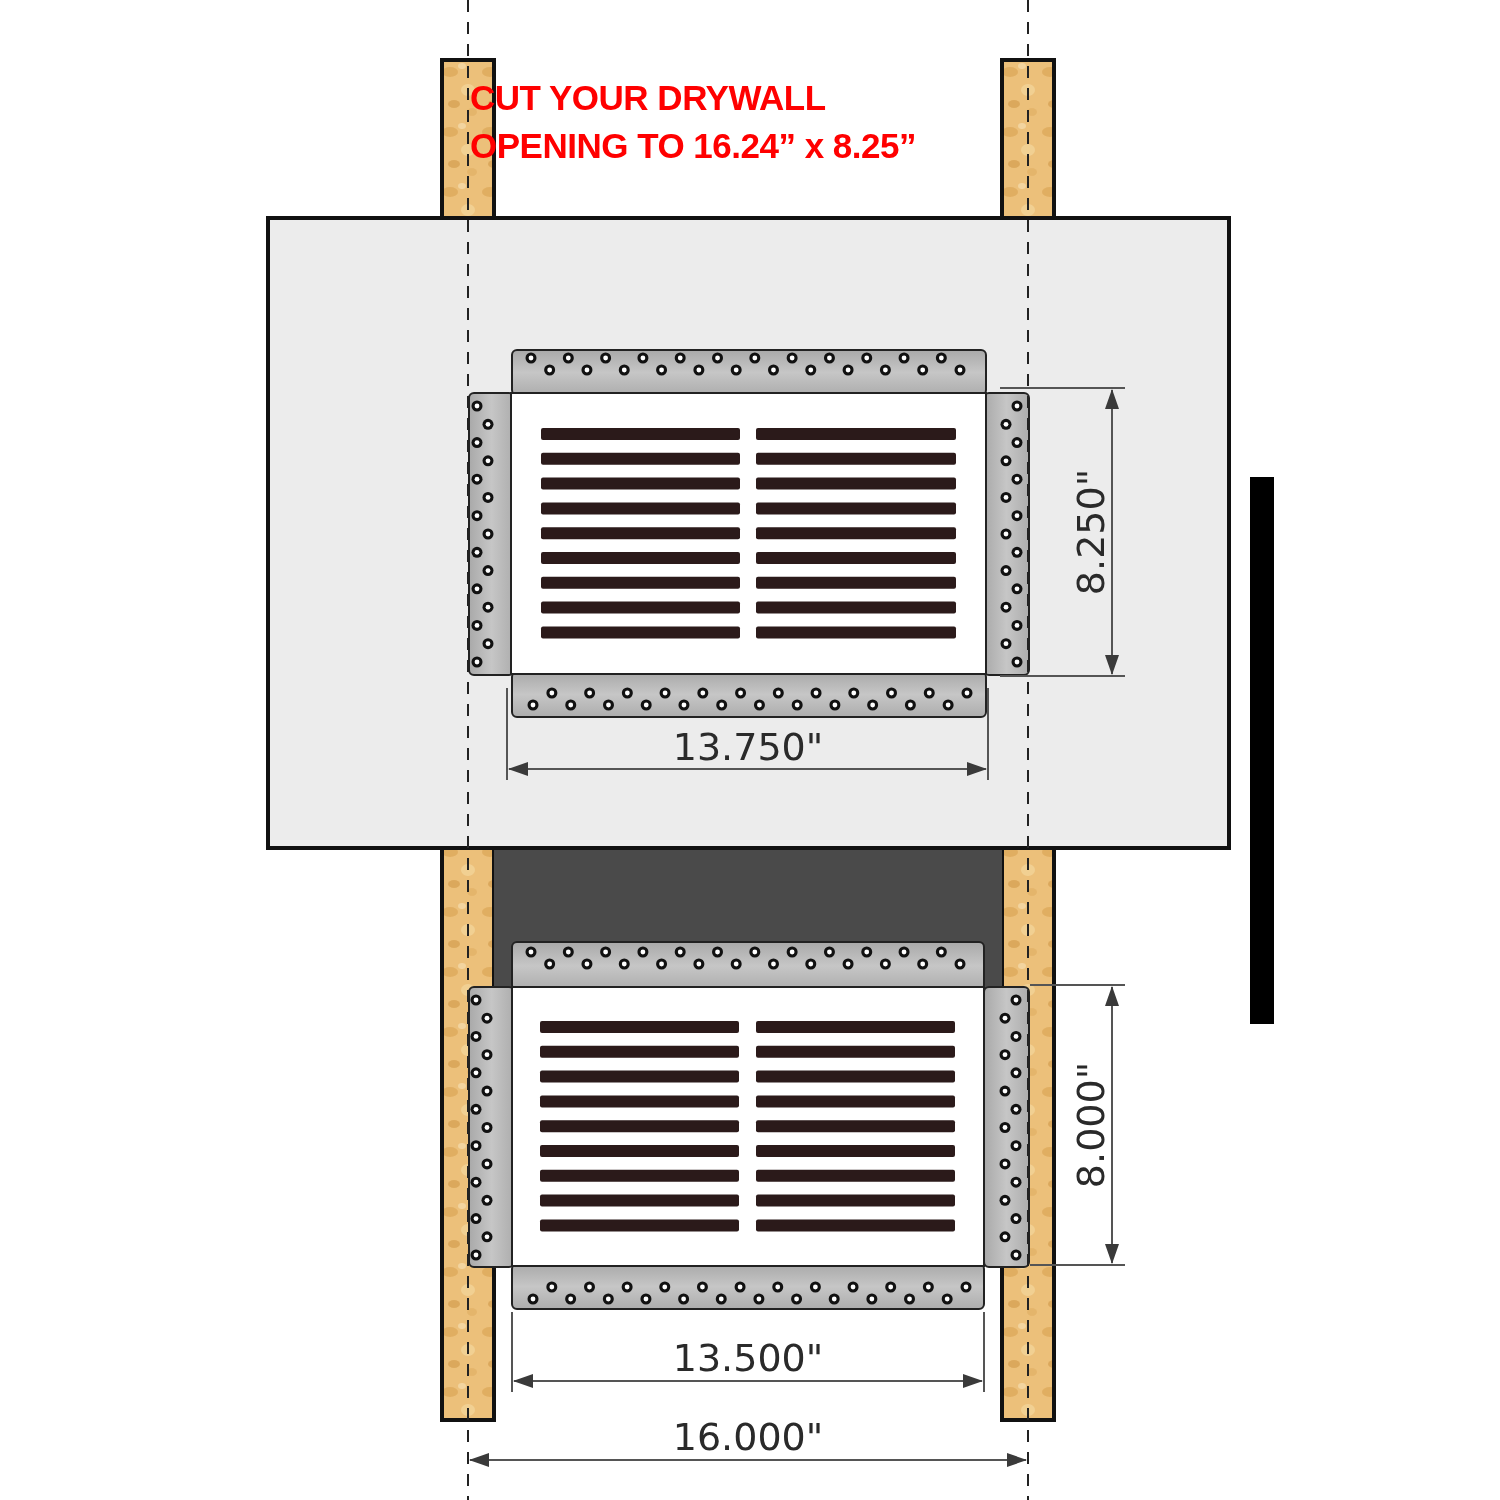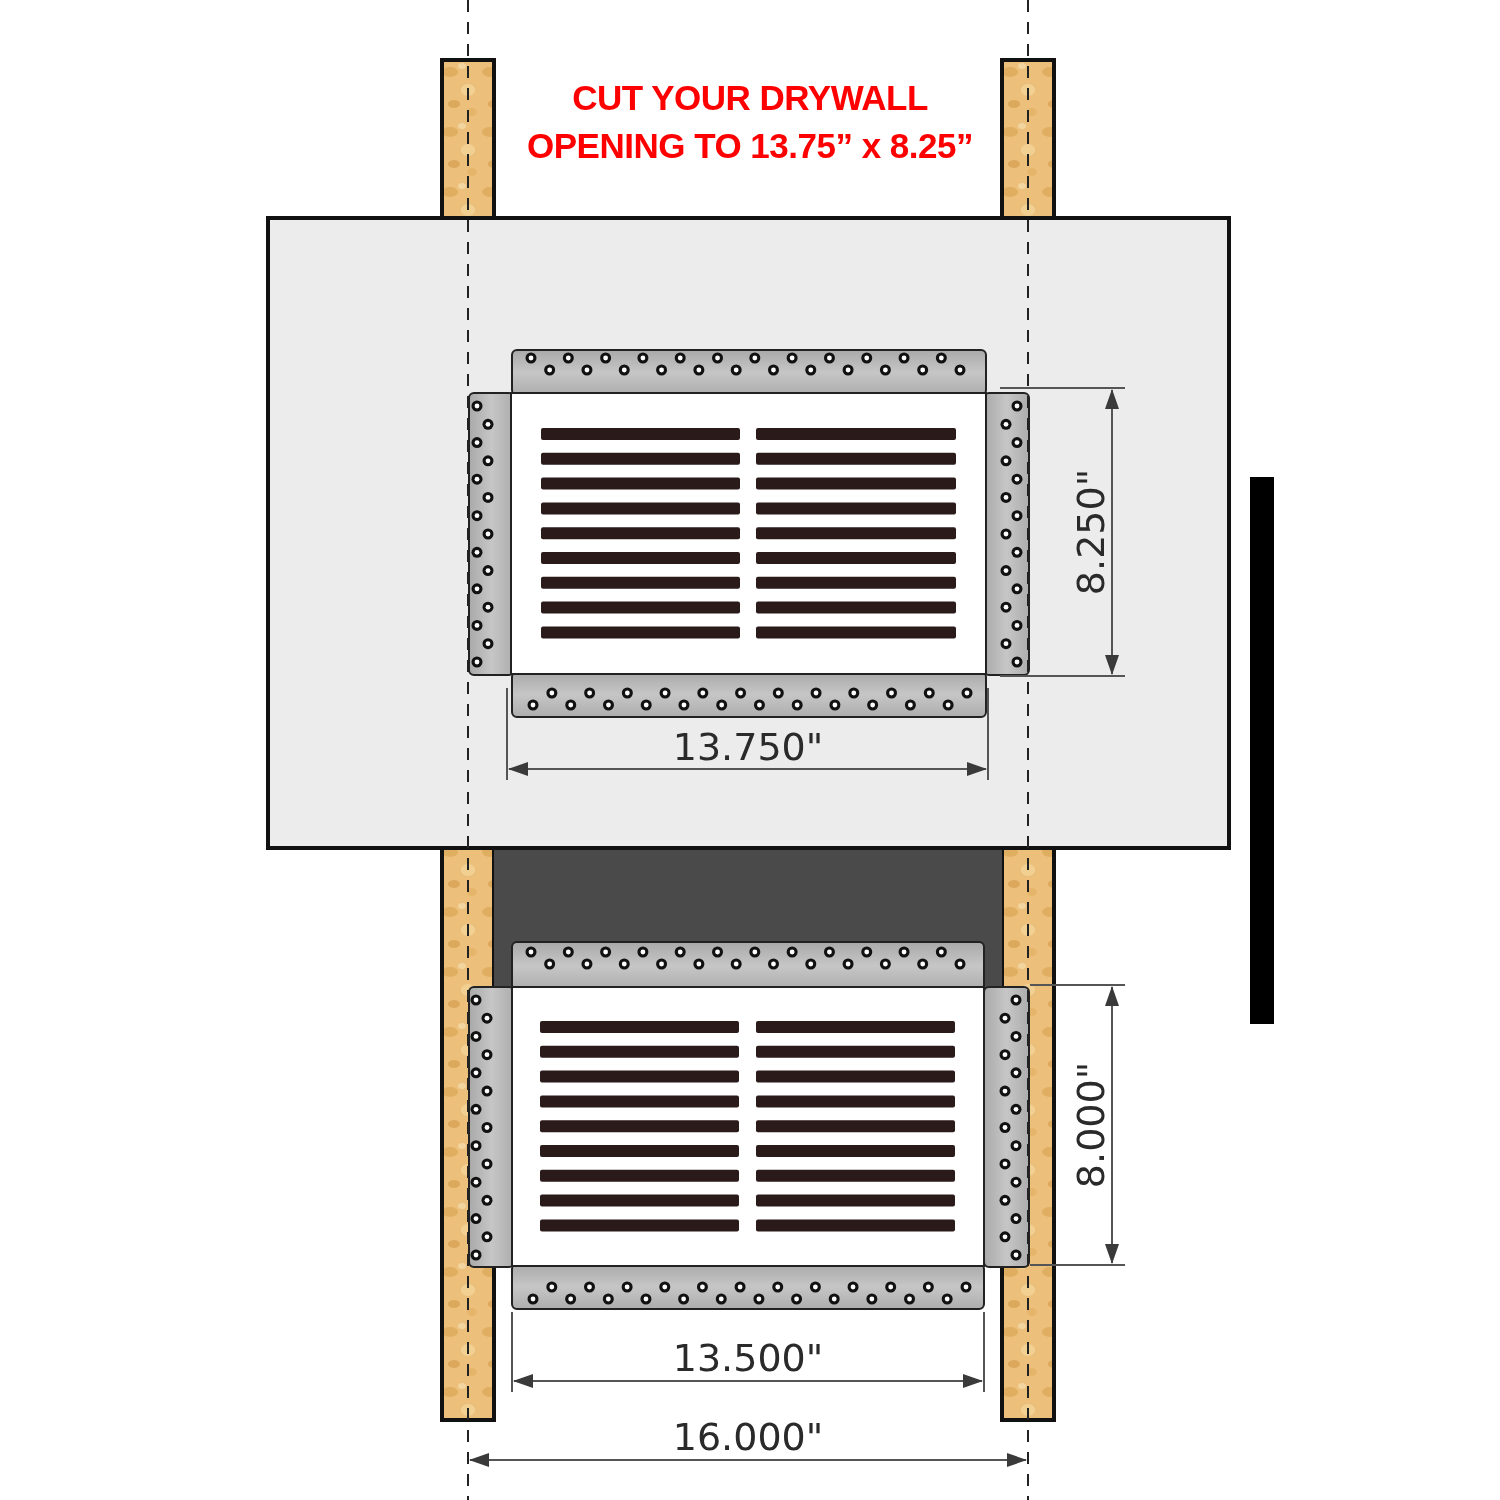--- a/index.html
+++ b/index.html
@@ -1,21 +1,21 @@
 <!DOCTYPE html>
 <html><head>
 <meta charset="utf-8">
 <style>
   html, body { margin: 0; padding: 0; background: #ffffff; }
   body { width: 1500px; height: 1500px; position: relative; overflow: hidden;
          font-family: "DejaVu Sans", sans-serif; }
   svg { position: absolute; left: 0; top: 0; }
   .notice {
     position: absolute; left: 470px; top: 74px; width: 560px;
-    text-align: center; color: #ff0000; font-family: "Liberation Sans", sans-serif;
+    text-align: left; color: #ff0000; font-family: "Liberation Sans", sans-serif;
     font-weight: bold; font-size: 35px; line-height: 48px; letter-spacing: -0.5px;
   }
   .notice div { white-space: nowrap; }
   .dim-label { font-family: "DejaVu Sans", sans-serif; fill: #2a2a2a; font-size: 38px; }
 </style>
 </head>
 <body>
 
 <svg width="1500" height="1500" viewBox="0 0 1500 1500">
   <defs>
@@ -333,14 +333,14 @@
   <text class="dim-label" transform="translate(1104,532) rotate(-90)" text-anchor="middle">8.250"</text>
   <text class="dim-label" transform="translate(1104,1125) rotate(-90)" text-anchor="middle">8.000"</text>
   <text class="dim-label" x="748" y="1371" text-anchor="middle">13.500"</text>
   <text class="dim-label" x="748" y="1450" text-anchor="middle">16.000"</text>
 
   <rect x="1250" y="477" width="24" height="547" fill="#000"></rect>
 </svg>
 
 <div class="notice">
   <div>CUT YOUR DRYWALL</div>
-  <div>OPENING TO 13.75” x 8.25”</div>
+  <div>OPENING TO 16.24” x 8.25”</div>
 </div>
 
 </body></html>

